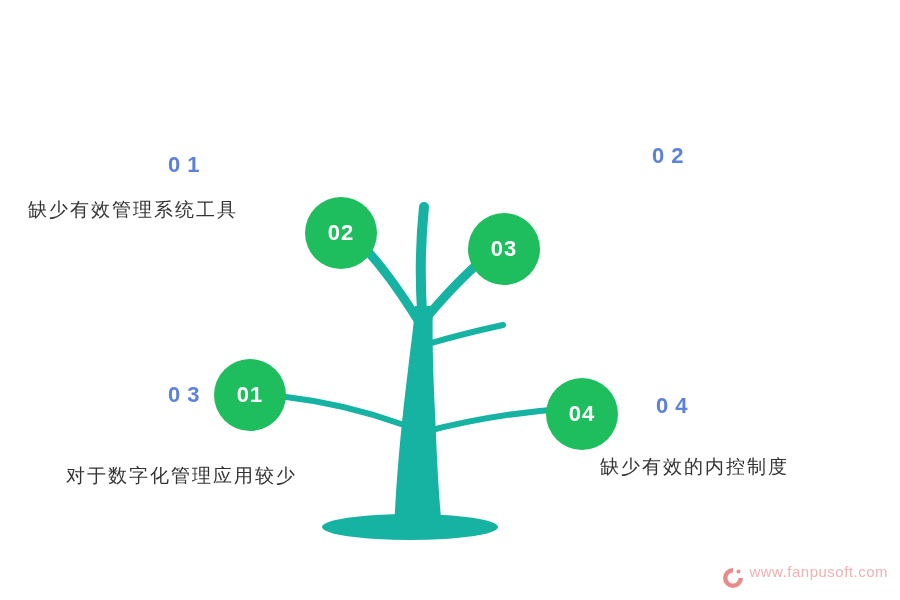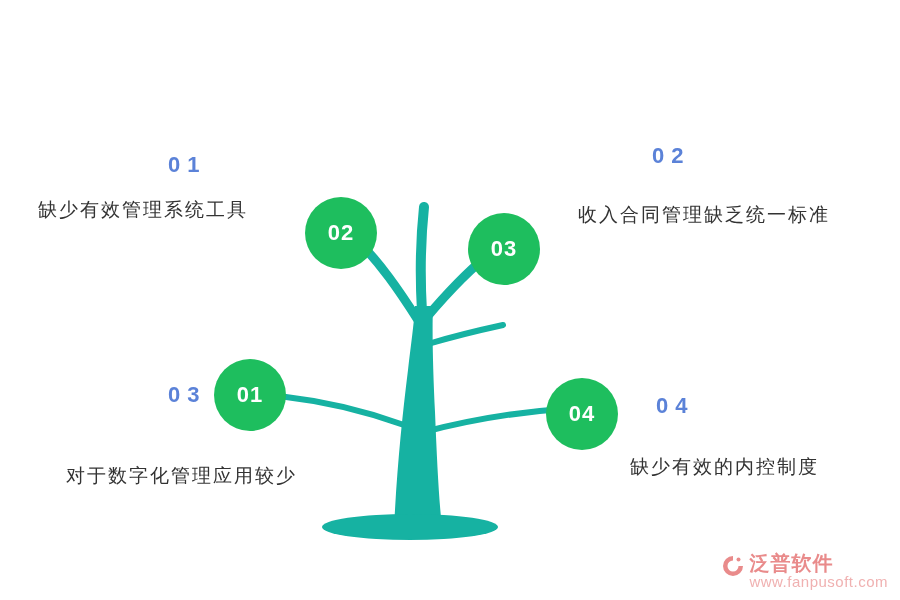--- a/index.html
+++ b/index.html
@@ -33,24 +33,24 @@
   .idx.i02{left:652px;top:143px;}
   .idx.i03{left:168px;top:382px;}
   .idx.i04{left:656px;top:393px;}
 
   
   .cap{
     position:absolute;color:#333333;font-size:19px;
     font-family:"Liberation Serif","DejaVu Serif",serif;
     letter-spacing:2px;white-space:nowrap;
   }
-  .cap.c1{left:38px;top:197px;}
+  .cap.c1{left:28px;top:197px;}
   .cap.c2{left:578px;top:202px;}
   .cap.c3{left:66px;top:451px;margin-top:12px;}
-  .cap.c4{left:600px;top:454px;margin-left:30px;}
+  .cap.c4{left:600px;top:454px;}
 
   
   .logo{
     position:absolute;right:12px;bottom:10px;
     display:flex;align-items:flex-start;gap:4px;
   }
   .logo .mark{width:24px;height:24px;margin-top:2px;}
   .logo .txt{display:flex;flex-direction:column;line-height:1.1;}
   .logo .name{
     color:#e98b8b;font-weight:bold;font-size:20px;letter-spacing:1px;
@@ -104,28 +104,26 @@
   <div class="node n04">
     <span>04</span>
   </div>
 
   <div class="idx i01">01</div>
   <div class="idx i02">02</div>
   <div class="idx i03">03</div>
   <div class="idx i04">04</div>
 
   <div class="cap c1">缺少有效管理系统工具</div>
-  <div class="cap c2">收入合同管理缺乏统一标准</div>
   <div class="cap c3">对于数字化管理应用较少</div>
   <div class="cap c4">缺少有效的内控制度</div>
 
   <div class="logo">
     <svg class="mark" viewBox="0 0 24 24" aria-hidden="true">
       <path d="M12 2 a10 10 0 1 0 10 10 h-4.5 a5.5 5.5 0 1 1 -5.5 -5.5 z" fill="#e98b8b"></path>
       <circle cx="17.5" cy="5.5" r="2" fill="#e98b8b"></circle>
     </svg>
     <div class="txt">
-      <span class="name">泛普软件</span>
       <span class="url">www.fanpusoft.com</span>
     </div>
   </div>
 
 </div>
 
 </body></html>

